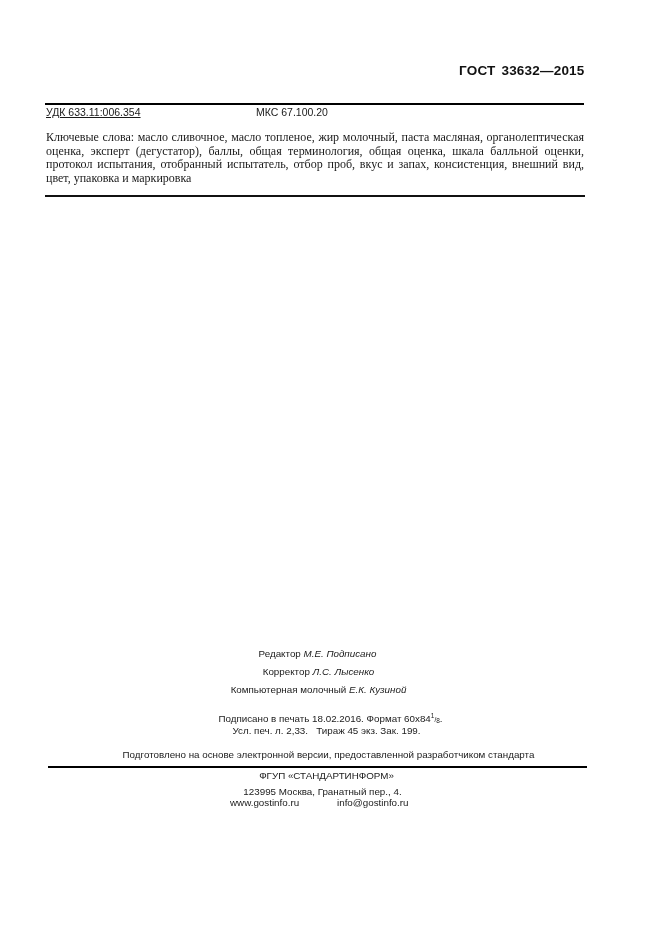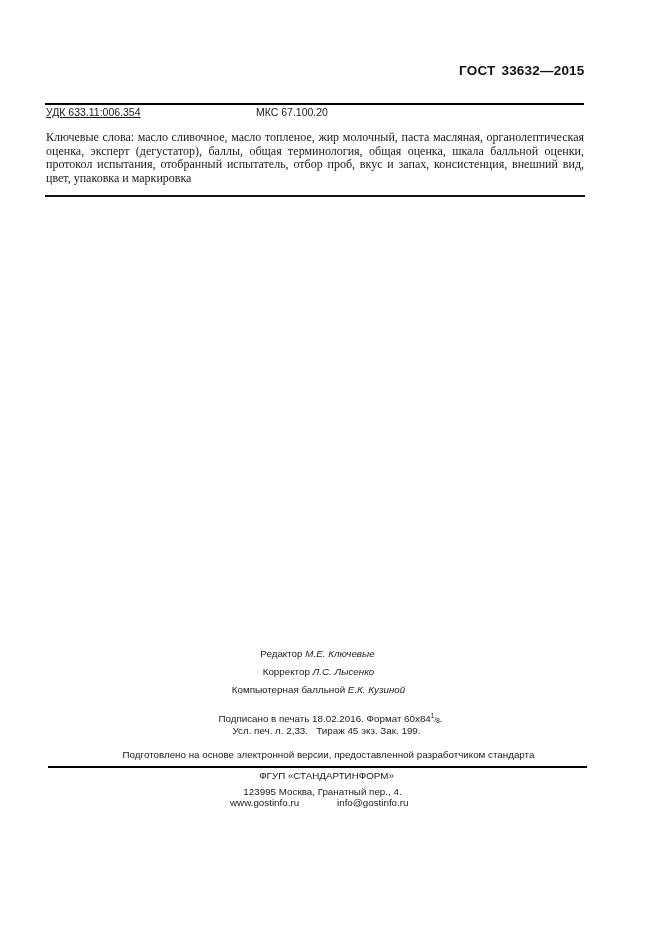--- a/index.html
+++ b/index.html
@@ -75,28 +75,28 @@
 
 <div class="abs meta-line" style="left:46px;text-decoration:underline;">УДК 633.11:006.354</div>
 <div class="abs meta-line" style="left:256px;">МКС 67.100.20</div>
 
 <div class="abs keywords">Ключевые слова: масло сливочное, масло топленое, жир молочный, паста масляная, органолептическая оценка, эксперт (дегустатор), баллы, общая терминология, общая оценка, шкала балльной оценки, протокол испытания, отобранный испытатель, отбор проб,  вкус и запах, консистенция, внешний вид, цвет, упаковка и маркировка</div>
 
 <div class="abs rule-mid" style="left:45px; top:195px; width:540px;"></div>
 
 <div class="abs center-block credit" style="top:648px; left:-13px;">
   <span class="role">Редактор</span>
-  <span class="person">М.Е. Ключевые</span>
+  <span class="person">М.Е. Подписано</span>
 </div>
 <div class="abs center-block credit" style="top:666px; left:-12px;">
   <span class="role">Корректор</span>
   <span class="person">Л.С. Лысенко</span>
 </div>
 <div class="abs center-block credit" style="top:684px; left:-12px;">
-  <span class="role">Компьютерная балльной</span>
+  <span class="role">Компьютерная молочный</span>
   <span class="person">Е.К. Кузиной</span>
 </div>
 
 <div class="abs center-block" style="top:712px; left:0px;">
   <span>Подписано в печать 18.02.2016. Формат 60x84</span><span class="frac"><sup>1</sup>/<sub>8</sub></span><span>.</span>
 </div>
 <div class="abs center-block" style="top:725px; left:-4px; white-space:pre;">Усл. печ. л. 2,33.   Тираж 45 экз. Зак. 199.</div>
 
 <div class="abs center-block" style="top:749px; left:-2px;">Подготовлено на основе электронной версии, предоставленной разработчиком стандарта</div>
 

